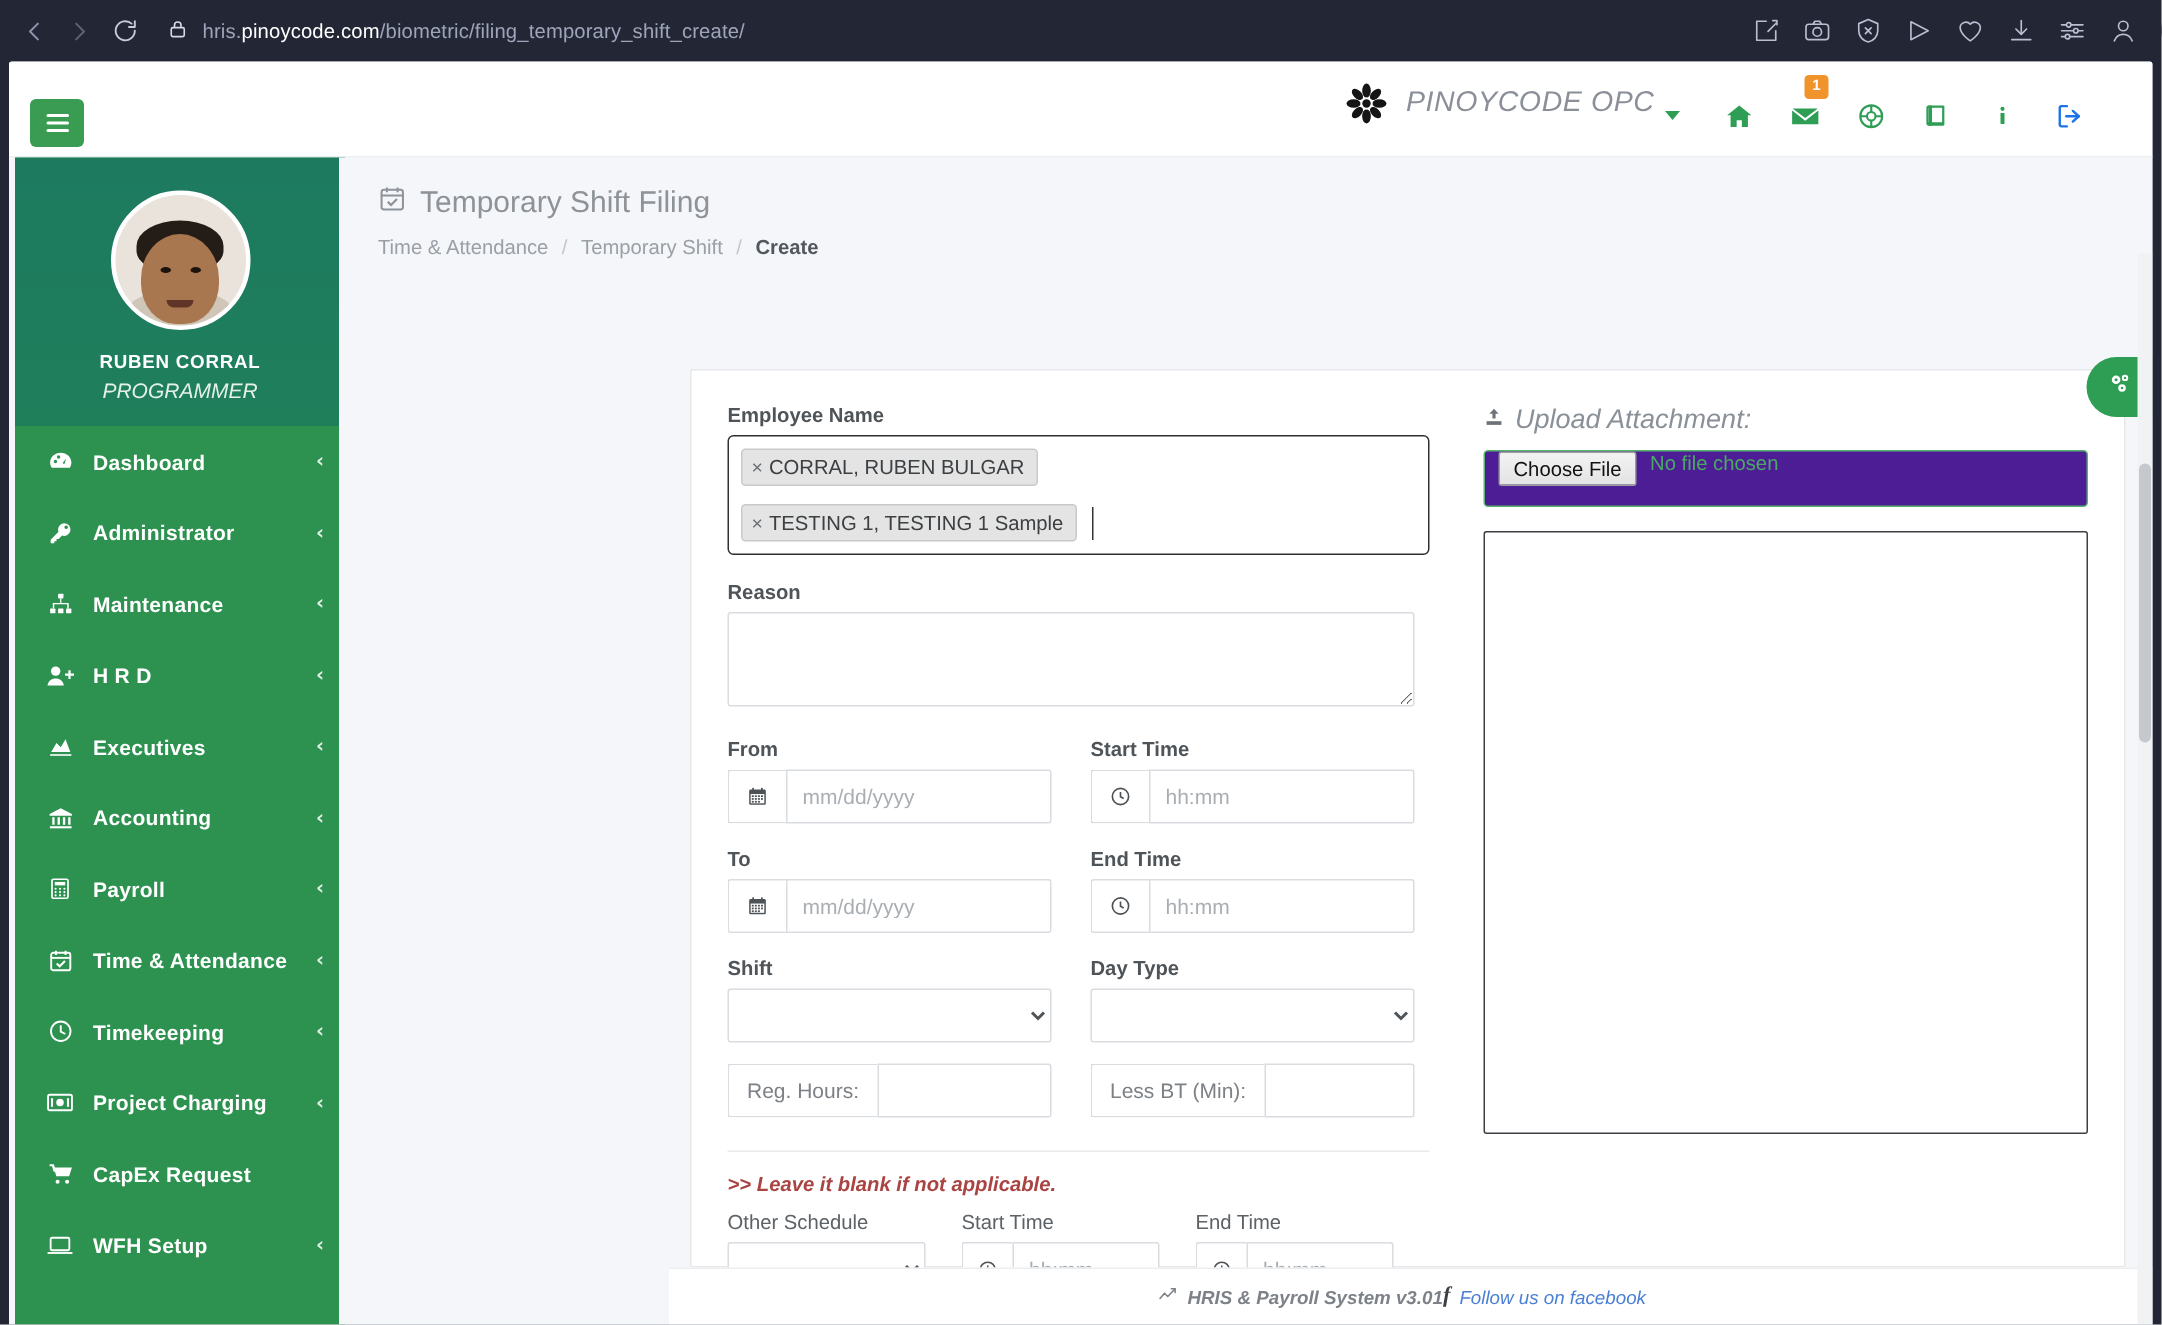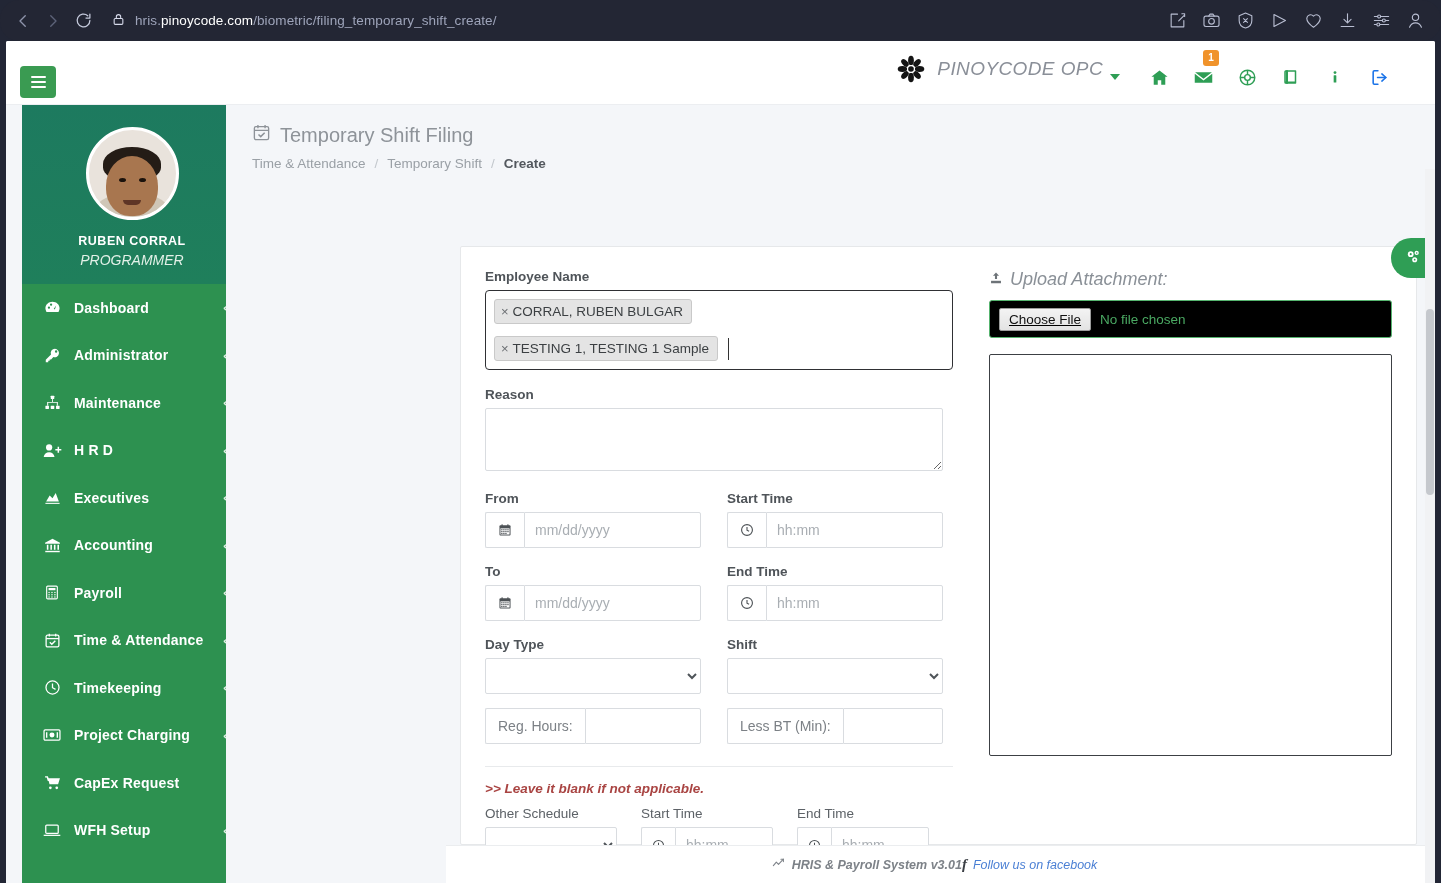--- a/index.html
+++ b/index.html
@@ -56,21 +56,21 @@
   #topnav-icons{ position:absolute; right:34px; top:22px; display:flex; align-items:center; gap:0; }
   #topnav-icons .ti{ width:44px; height:28px; display:flex; align-items:center; justify-content:center;
                      position:relative; color:#2e9e55; cursor:pointer; }
   #topnav-icons .caret{ width:0;height:0;border-left:5px solid transparent;border-right:5px solid transparent;
                         border-top:6px solid #2e9e55; }
   .badge{ position:absolute; top:-13px; right:6px; background:#f0932b; color:#fff; font-size:10px;
           line-height:15px; min-width:16px; height:16px; border-radius:3px; text-align:center;
           font-weight:bold; padding:0 2px; }
 
   
-  #sidebar{ position:absolute; left:16px; top:64px; width:220px; bottom:0; background:#2d9150; overflow:hidden; }
+  #sidebar{ position:absolute; left:4px; top:64px; width:220px; bottom:0; background:#2d9150; overflow:hidden; }
   #profile{ background:#1f7a5e; background:linear-gradient(#1d7a5f,#1f7f5b); padding:22px 0 16px; text-align:center; }
   #avatar{
     width:93px; height:93px; border-radius:50%; margin:0 auto; background:#e9e3dc;
     overflow:hidden; position:relative; border:3px solid #ffffff;
   }
   #avatar .head{ position:absolute; left:50%; top:26px; transform:translateX(-50%);
                  width:52px; height:60px; border-radius:50% 50% 45% 45%; background:#a8764f; }
   #avatar .hair{ position:absolute; left:50%; top:17px; transform:translateX(-50%);
                  width:58px; height:34px; border-radius:50% 50% 40% 40%; background:#241c16; }
   #avatar .body{ position:absolute; left:50%; bottom:-6px; transform:translateX(-50%);
@@ -151,22 +151,22 @@
   }
 
   hr.divider{ border:none; border-top:1px solid #e8eaec; margin:22px 0 14px; }
   #note{ color:#a94442; font-size:13.5px; font-weight:bold; font-style:italic; margin-bottom:10px; }
 
   .f-label-light{ font-size:13.5px; color:#5d6267; margin-bottom:6px; font-weight:normal; }
 
   
   #upload-label{ font-size:18px; color:#8a9097; font-style:italic; display:flex; align-items:center; gap:7px; }
   #file-box{
-    margin-top:10px; height:38px; border:1px solid #56b46f; border-radius:3px; background:#000000;
-    display:flex; align-items:center; padding:0 9px; gap:9px;text-decoration:underline;
+    margin-top:10px; height:38px; border:1px solid #56b46f; border-radius:3px; background:#4c1d95;
+    display:flex; align-items:flex-start; padding:0 9px; gap:9px;
   }
   #choose-file-button{
     background:linear-gradient(#f3f3f3,#e3e3e3); border:1px solid #9c9c9c; border-radius:2px;
     font-size:13.5px; color:#111; padding:3px 9px; font-family:"Liberation Sans", sans-serif; cursor:pointer;
   }
   #file-status{ font-size:13.5px; color:#4aa862; }
   #preview-area{
     margin-top:16px; height:402px; border:1px solid #3c4044; border-radius:2px; background:#fff;
   }
 
@@ -631,25 +631,25 @@
                     <polyline points="12 6.8 12 12.2 15.6 14.2"></polyline>
                   </svg>
               </span>
               <input type="text" placeholder="hh:mm" style="">
             </div>
           </div>
         </div>
 
         <div class="row2" style="margin-top:16px">
           <div class="col">
+            <div class="f-label">Shift</div>
+            <select class="sel"><option></option></select>
+          </div>
+          <div class="col">
             <div class="f-label">Day Type</div>
-            <select class="sel"><option></option></select>
-          </div>
-          <div class="col">
-            <div class="f-label">Shift</div>
             <select class="sel"><option></option></select>
           </div>
         </div>
 
         <div class="row2" style="margin-top:14px">
           <div class="col">
             <div class="ig">
               <span class="pre-label">Reg. Hours:</span>
               <input type="text" style="">
             </div>

